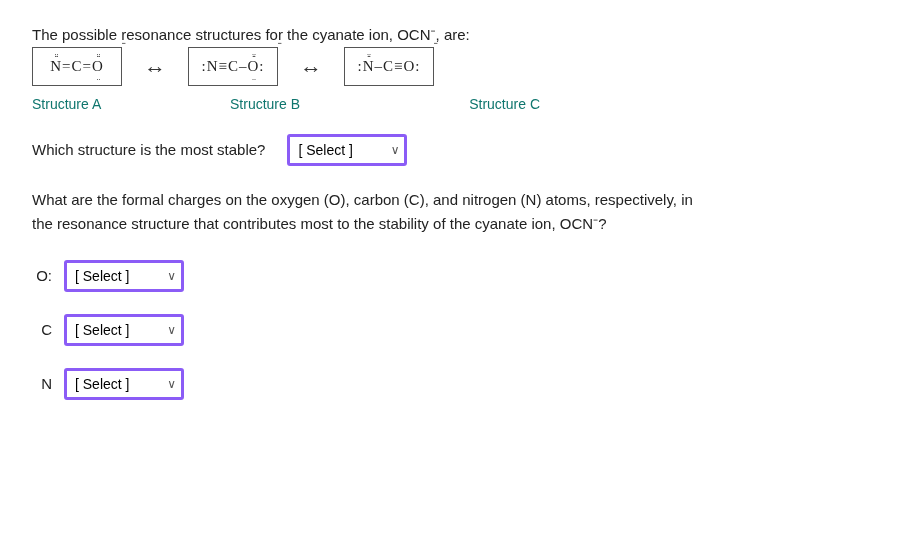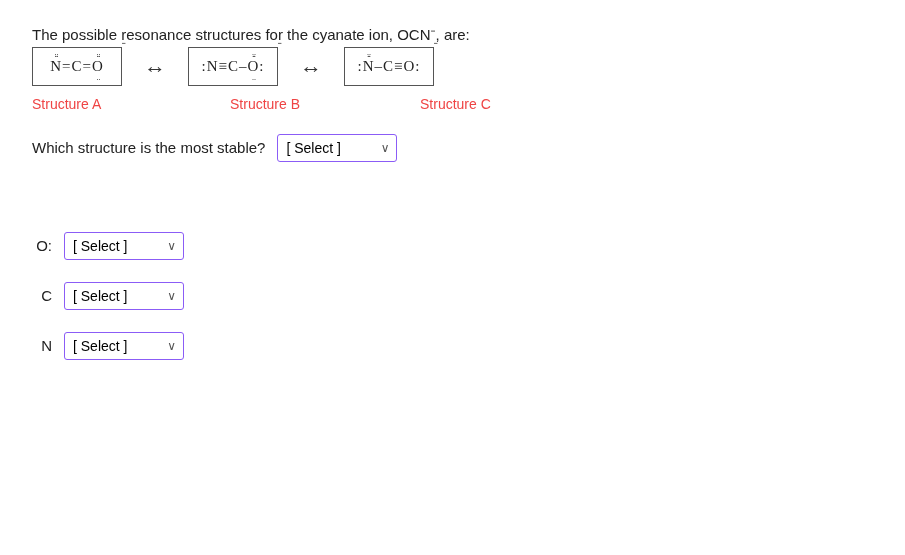--- a/index.html
+++ b/index.html
@@ -52,33 +52,33 @@
 
     .labels-row {
       display: flex;
       align-items: flex-start;
       margin-bottom: 22px;
       gap: 18px;
     }
 
     .struct-label {
       font-size: 14px;
-      color: #ef4444;
+      color: #0f766e;
       min-width: 90px;
       text-align: center;
     }
 
     .struct-label-a { margin-left: 0; width: 120px; text-align: left; }
     .struct-label-b { width: 120px; text-align: left; margin-left: 28px; }
-    .struct-label-c { width: 120px; text-align: left; margin-left: 30px; }
+    .struct-label-c { width: 120px; text-align: right; margin-left: 30px; }
 
     .question-row {
       display: flex;
       align-items: center;
-      gap: 12px;
+      gap: 22px;
       margin-bottom: 22px;
       font-size: 15px;
       flex-wrap: wrap;
     }
 
     .select-wrapper {
       position: relative;
       display: inline-block;
     }
 
@@ -87,21 +87,21 @@
       position: absolute;
       right: 8px;
       top: 50%;
       transform: translateY(-50%);
       pointer-events: none;
       font-size: 12px;
       color: #555;
     }
 
     .select-wrapper select {
-      border: 1px solid #8b5cf6;
+      border: 3px solid #8b5cf6;
       border-radius: 3px;
       padding: 5px 28px 5px 8px;
       font-size: 14px;
       min-width: 120px;
       background: #fff;
       appearance: none;
       -webkit-appearance: none;
       cursor: pointer;
     }
 
@@ -218,21 +218,22 @@
     <select>
       <option>[ Select ]</option>
       <option>Structure A</option>
       <option>Structure B</option>
       <option>Structure C</option>
     </select>
   </div>
 </div>
 
 <div class="paragraph-text">
-  <br>
+  <span>What are the formal charges on the oxygen (O), carbon (C), and nitrogen (N) atoms, respectively, in</span><br>
+  <span>the resonance structure that contributes most to the stability of the cyanate ion, OCN⁻?</span>
 </div>
 
 <div class="formal-charges-section">
 
   <div class="charge-row">
     <span class="atom-label">O:</span>
     <div class="select-wrapper">
       <select>
         <option>[ Select ]</option>
         <option>-1</option>

